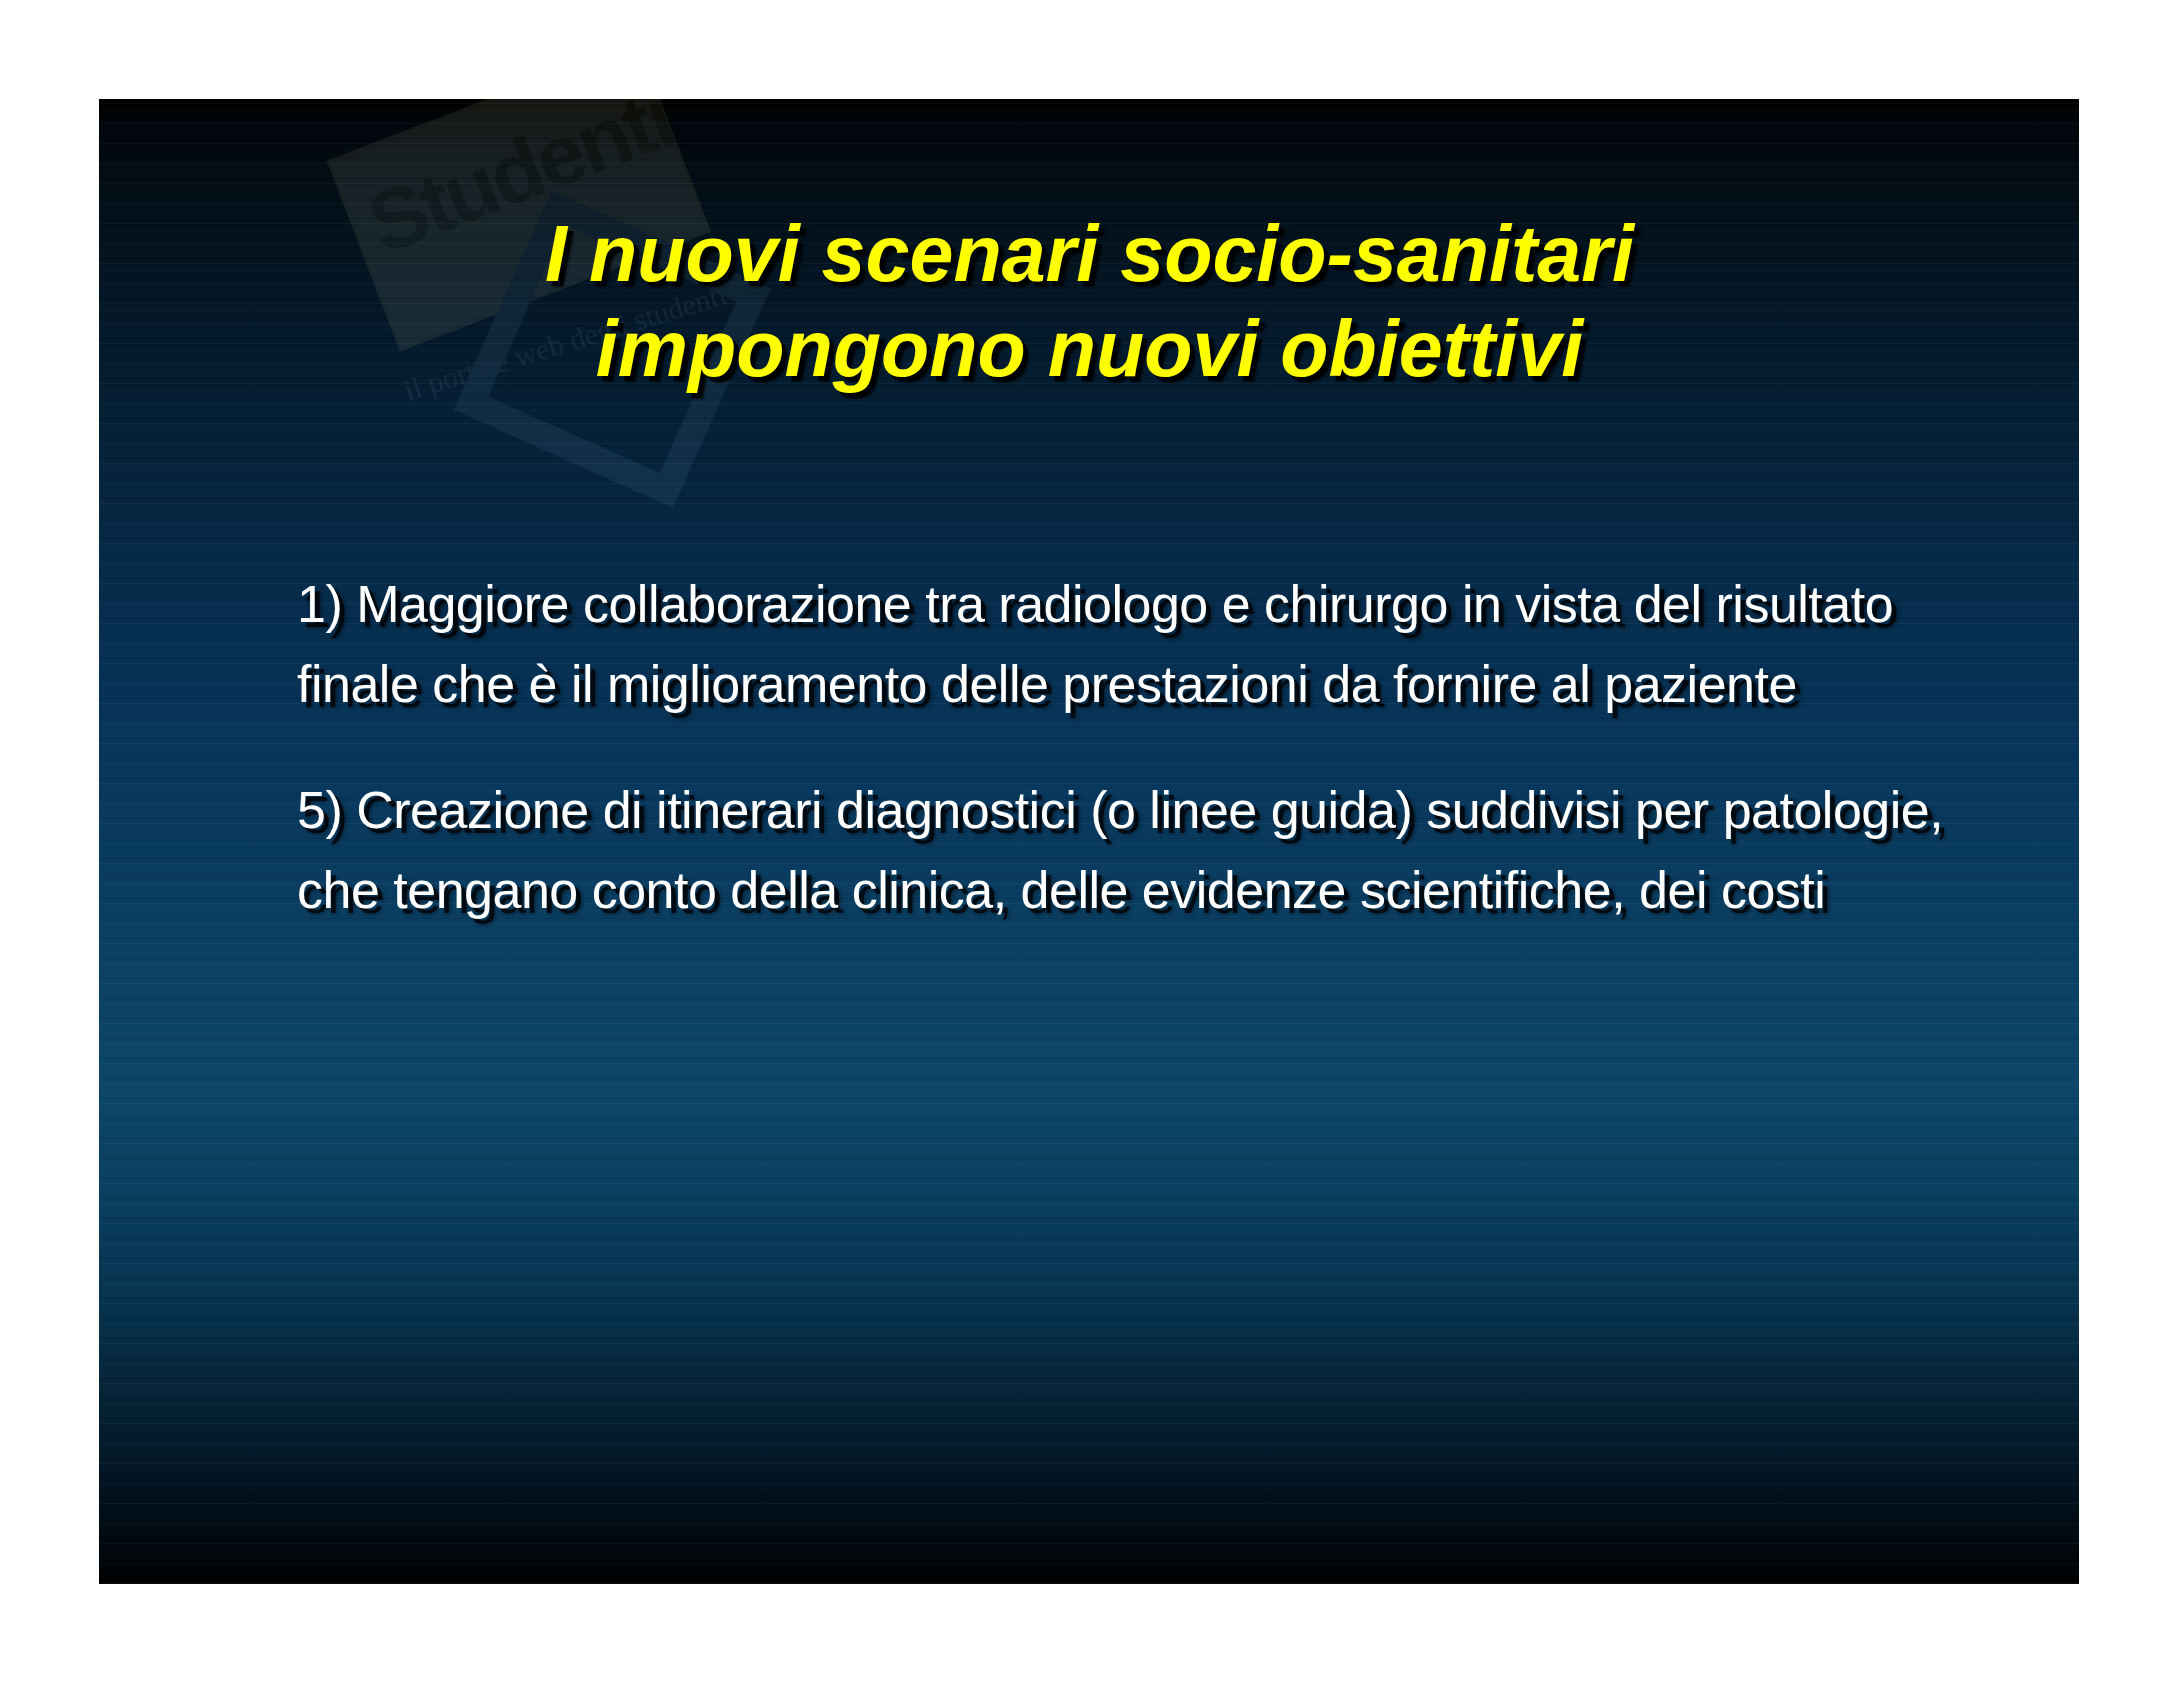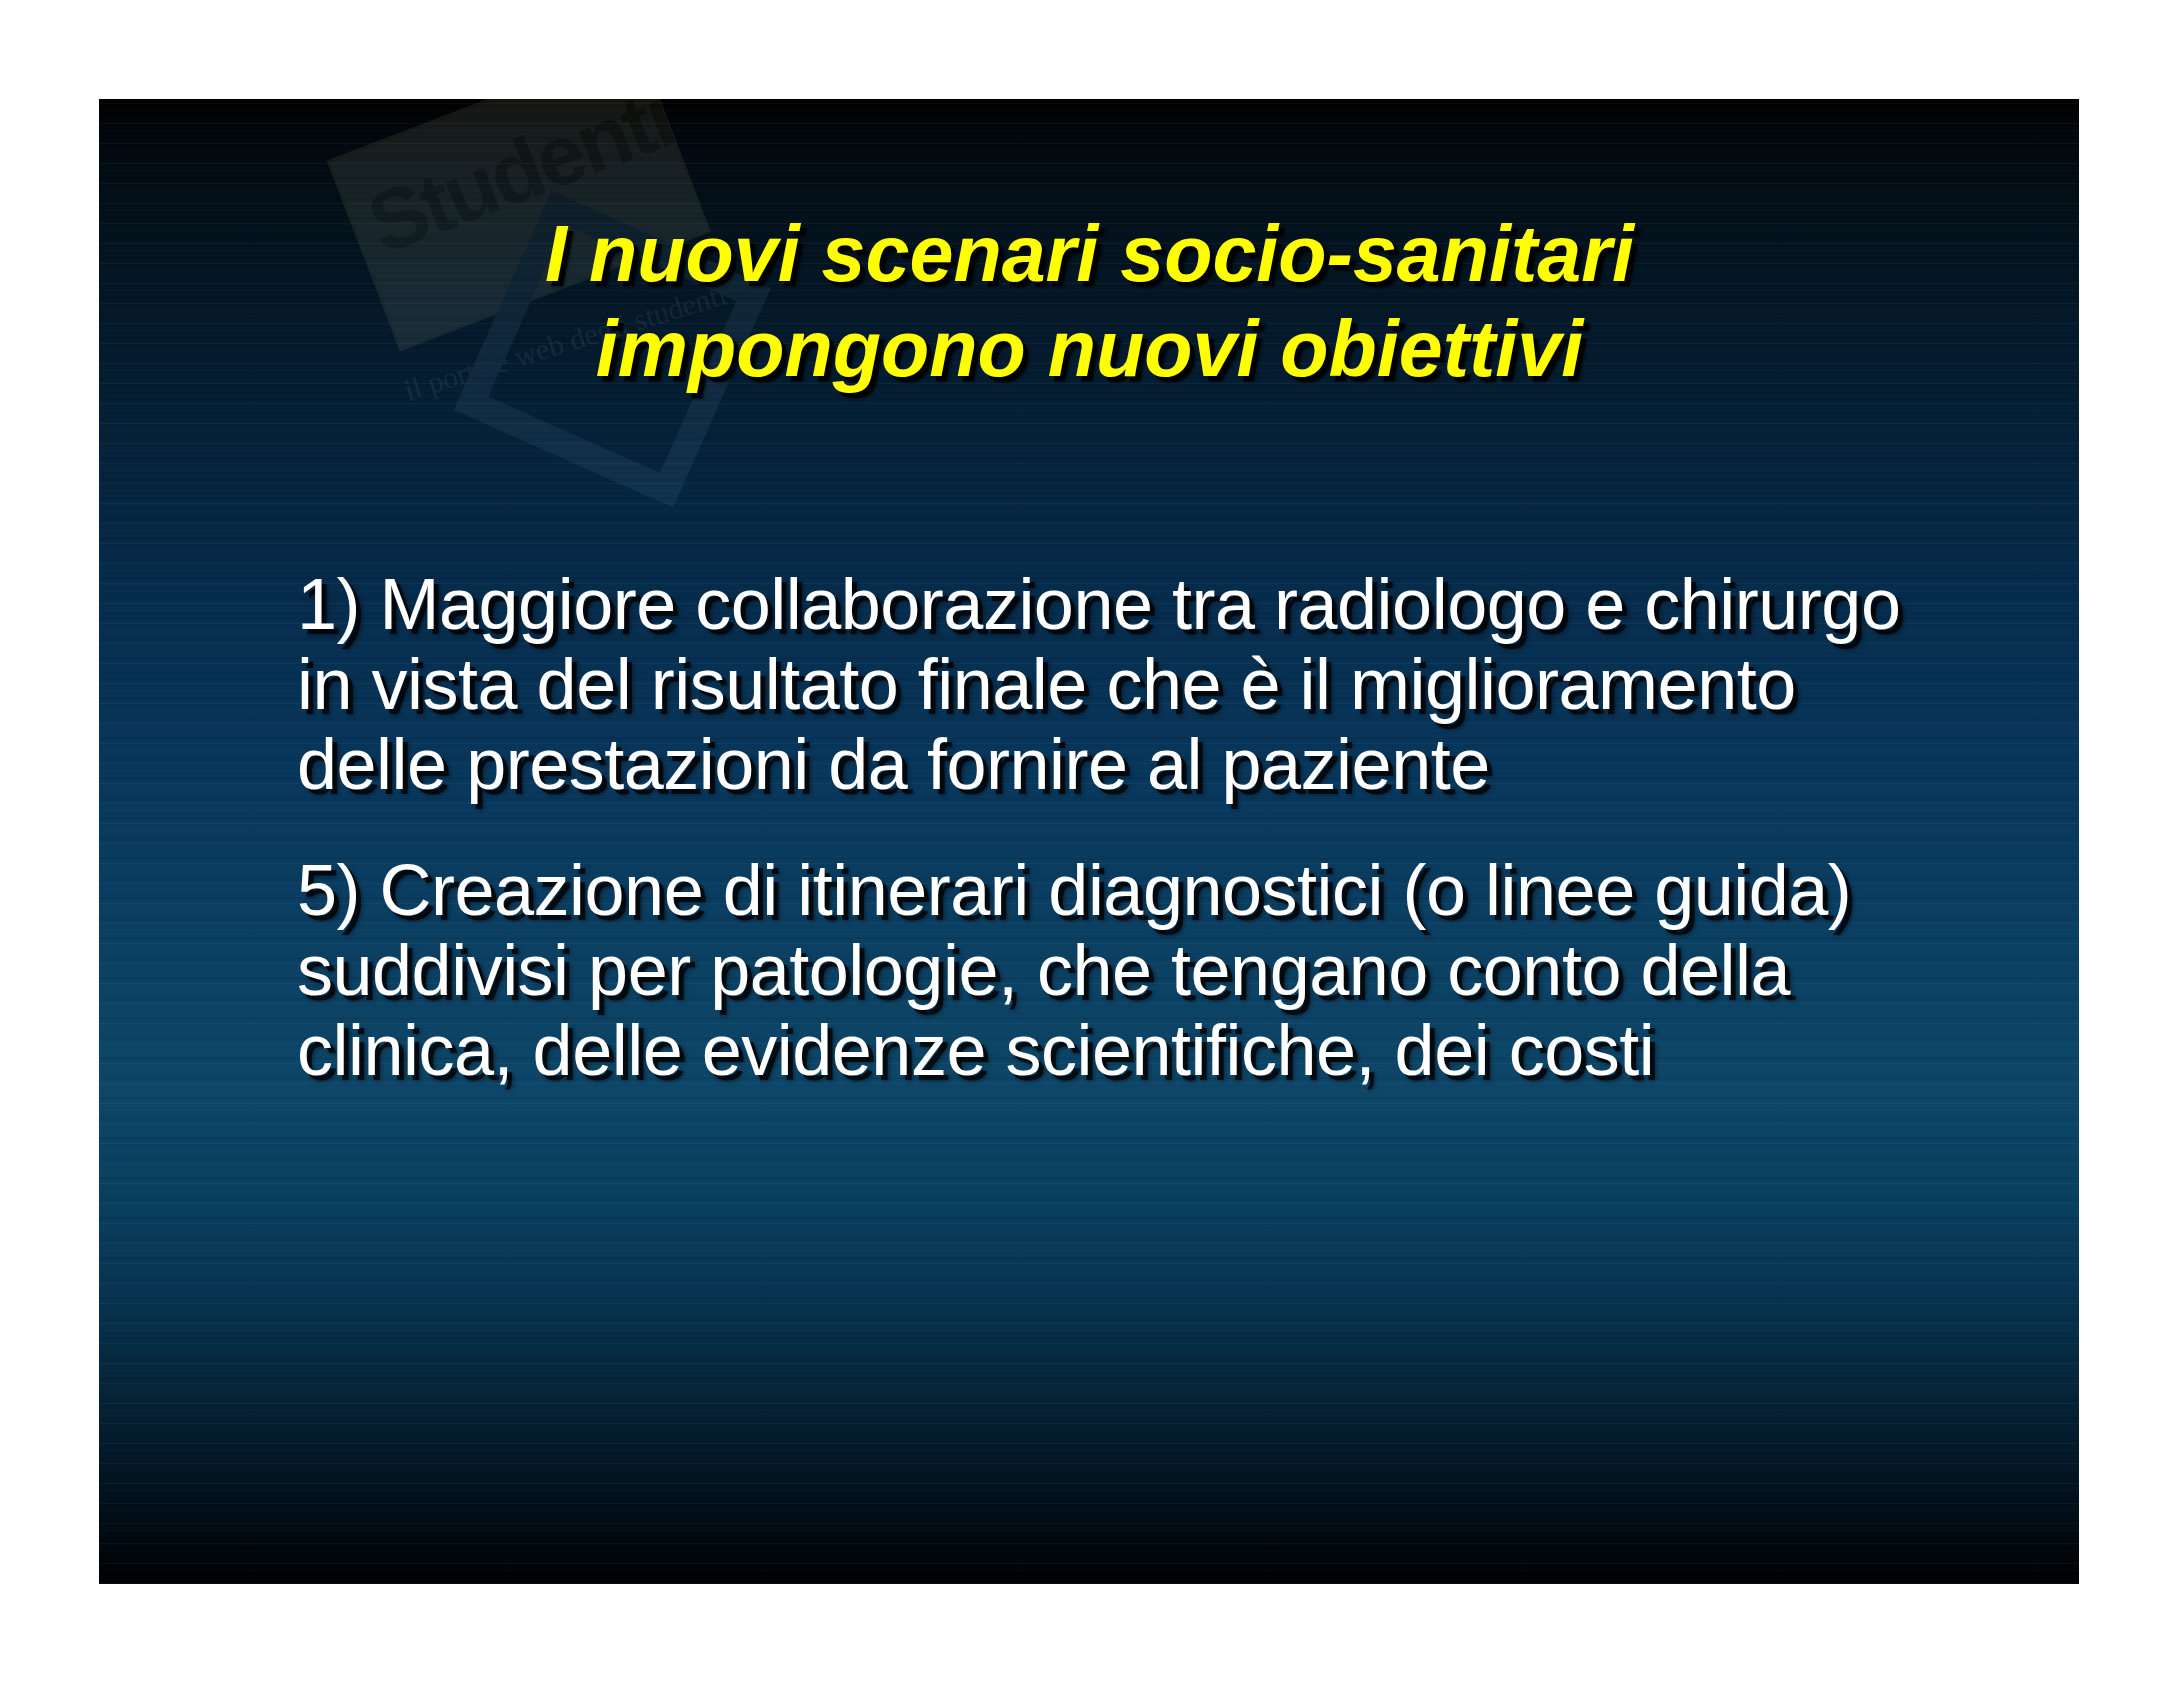--- a/index.html
+++ b/index.html
@@ -146,21 +146,21 @@
   
   #body-block {
     position: absolute;
     left: 198px;
     top: 465px;
     width: 1663px;
   }
   .body-para {
     font-family: "Liberation Sans", sans-serif;
     font-weight: normal;
-    font-size: 72px;
+    font-size: 52px;
     line-height: 80px;
     color: #ffffff;
     text-shadow:
       5px 5px 0 rgba(0,0,0,0.75),
       6px 6px 4px rgba(0,0,0,0.45);
     margin: 0 0 46px 0;
     letter-spacing: -0.5px;
   }
 </style>
 </head>

